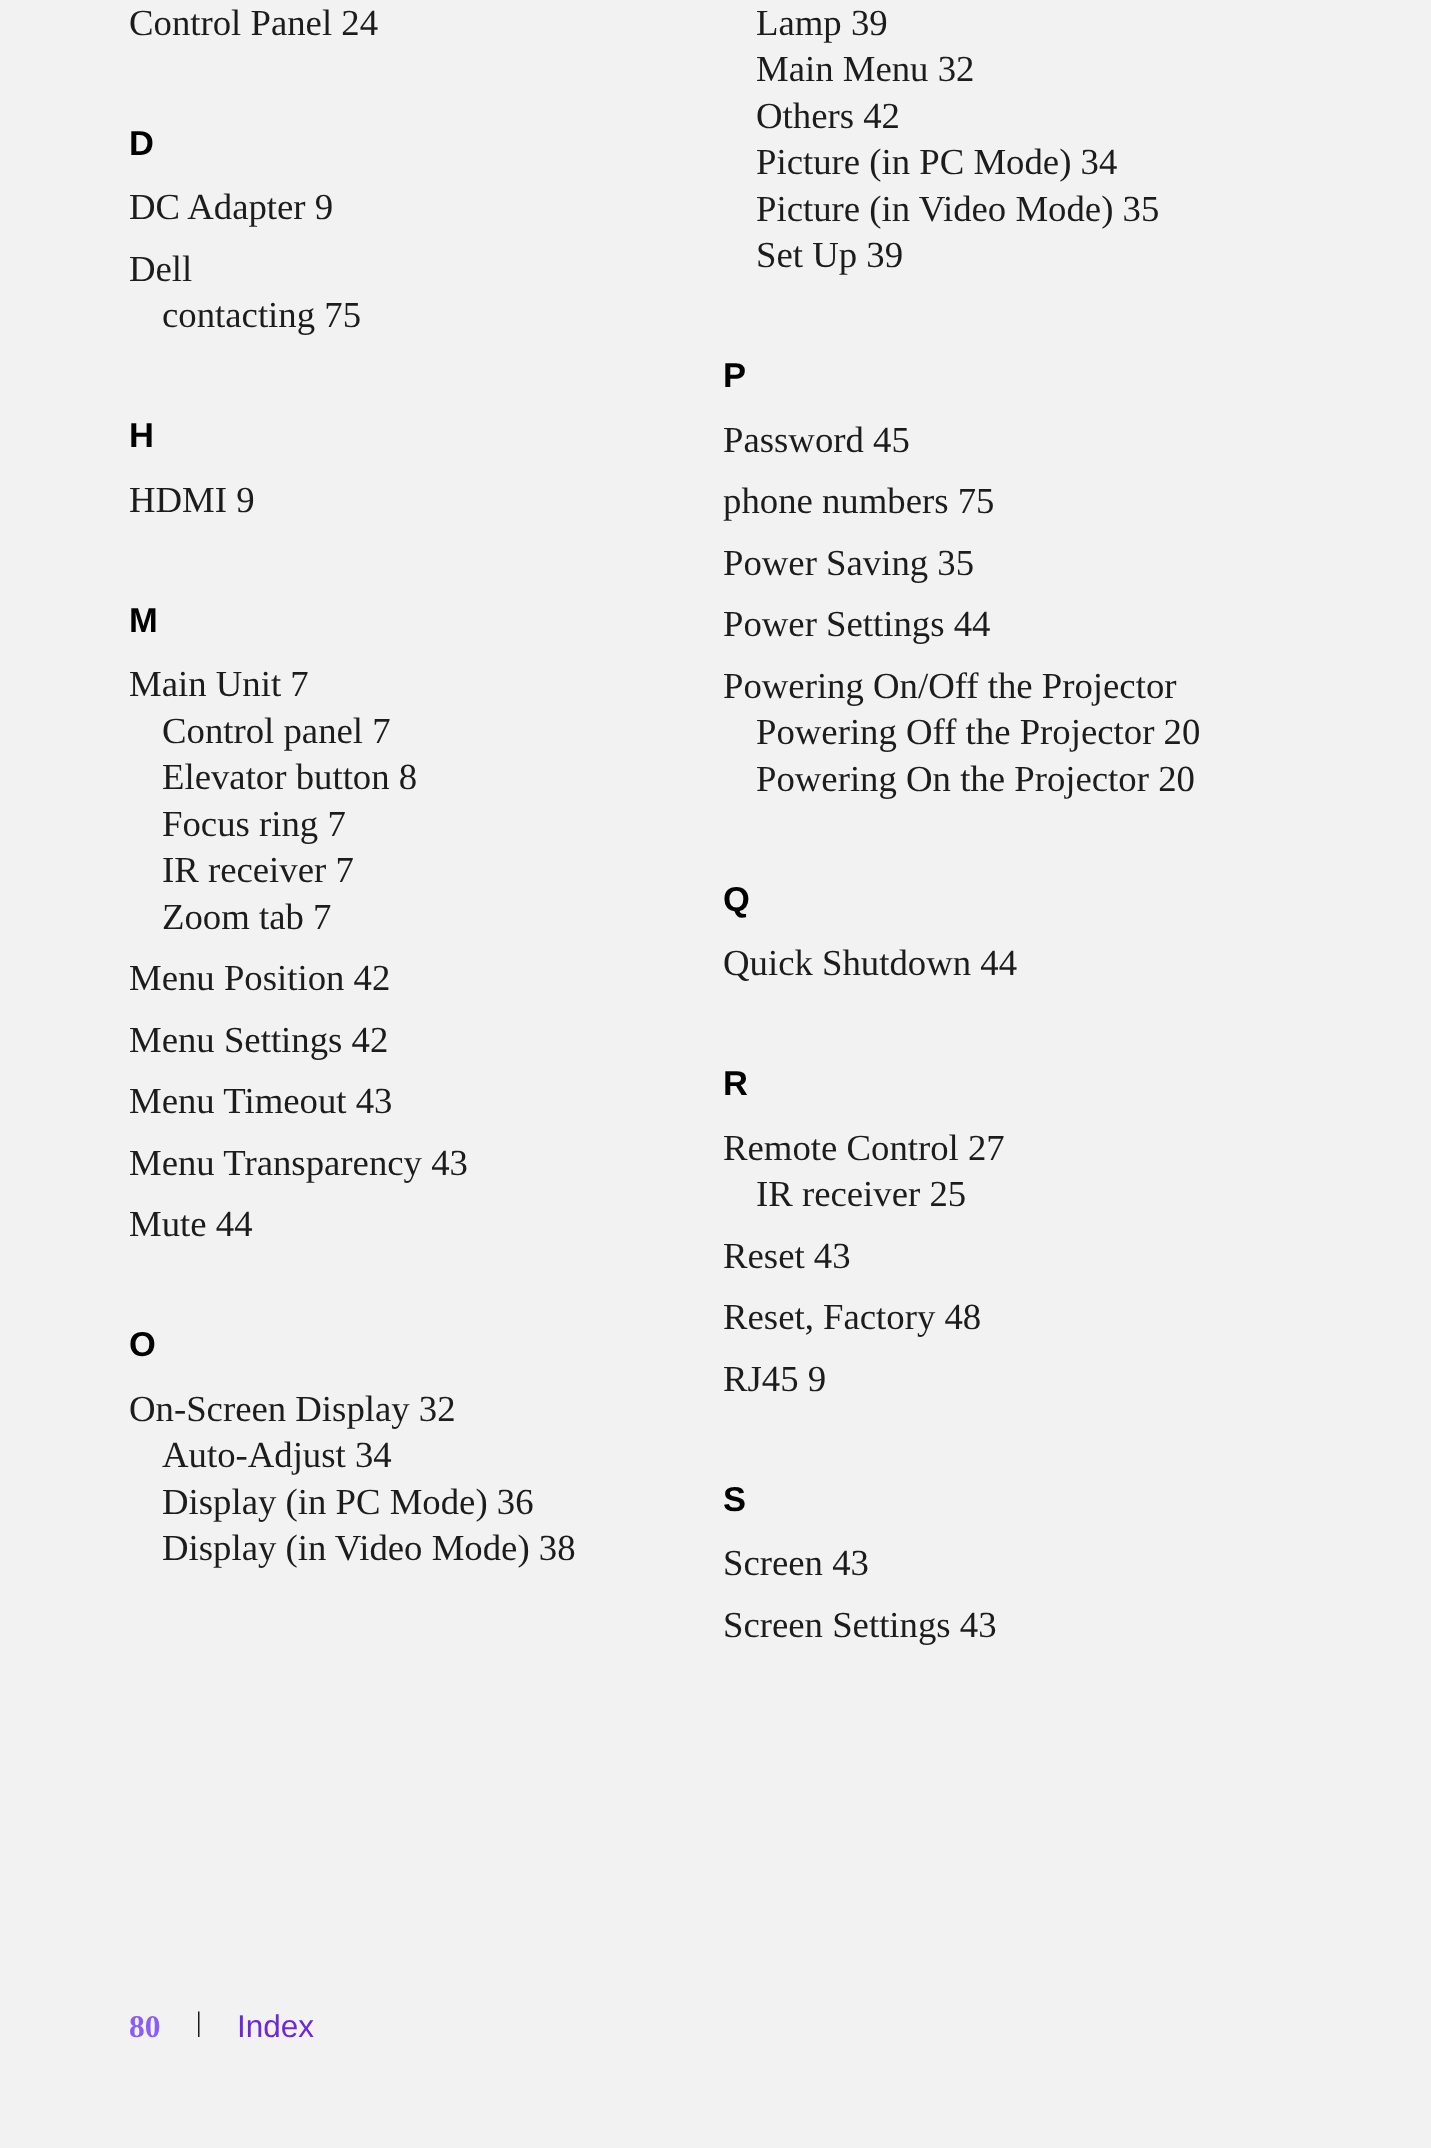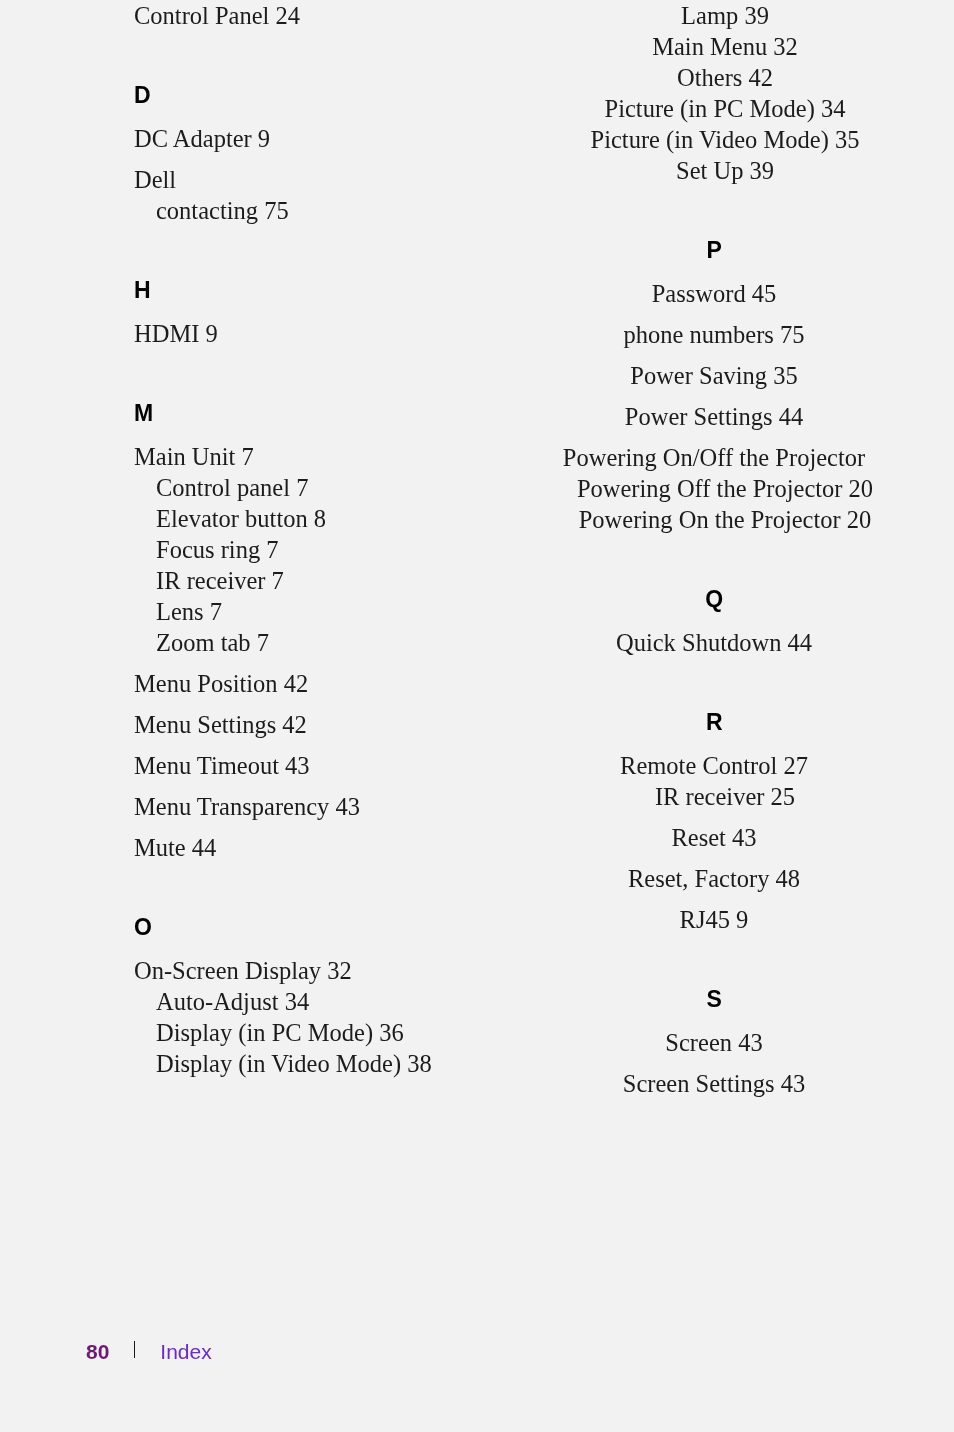--- a/index.html
+++ b/index.html
@@ -26,24 +26,23 @@
     left: 0;
     top: 0;
     width: 954px;
     height: 1300px;
   }
 
   .column {
     position: absolute;
     top: 0;
     width: 400px;
-    margin-left: 48px;
   }
   .column.left  { left: 86px; }
-  .column.right { left: 466px; text-align: center; }
+  .column.right { left: 482px; }
 
   .letter-heading {
     font-family: "Liberation Sans", sans-serif;
     font-weight: bold;
     font-size: 23px;
     line-height: 23px;
     color: #000;
     letter-spacing: -0.5px;
   }
 
@@ -67,24 +66,24 @@
   
   .footer {
     position: absolute;
     left: 86px;
     top: 1336px;
     display: flex;
     align-items: center;
     height: 30px;
   }
   .footer-pagenum {
-    font-family: Liberation Sans, sans-serif;
+    font-family: Liberation Serif, serif;
     font-weight: bold;
     font-size: 21px;
-    color: #701a75;
+    color: #8b5cf6;
     line-height: 21px;
   }
   .footer-sep {
     width: 1px;
     height: 17px;
     background: #1a1a1a;
     margin-left: 25px;
     margin-right: 25px;
     margin-bottom: 3px;
   }
@@ -115,21 +114,20 @@
         <div class="gap-after-letter"></div>
         <div class="entry">HDMI 9</div>
         <div class="gap-letter"></div>
         <div class="letter-heading">M</div>
         <div class="gap-after-letter"></div>
         <div class="entry">Main Unit 7</div>
         <div class="entry sub">Control panel 7</div>
         <div class="entry sub">Elevator button 8</div>
         <div class="entry sub">Focus ring 7</div>
         <div class="entry sub">IR receiver 7</div>
-        <div class="entry sub">Lens 7</div>
         <div class="entry sub">Zoom tab 7</div>
         <div class="gap-main"></div>
         <div class="entry">Menu Position 42</div>
         <div class="gap-main"></div>
         <div class="entry">Menu Settings 42</div>
         <div class="gap-main"></div>
         <div class="entry">Menu Timeout 43</div>
         <div class="gap-main"></div>
         <div class="entry">Menu Transparency 43</div>
         <div class="gap-main"></div>

